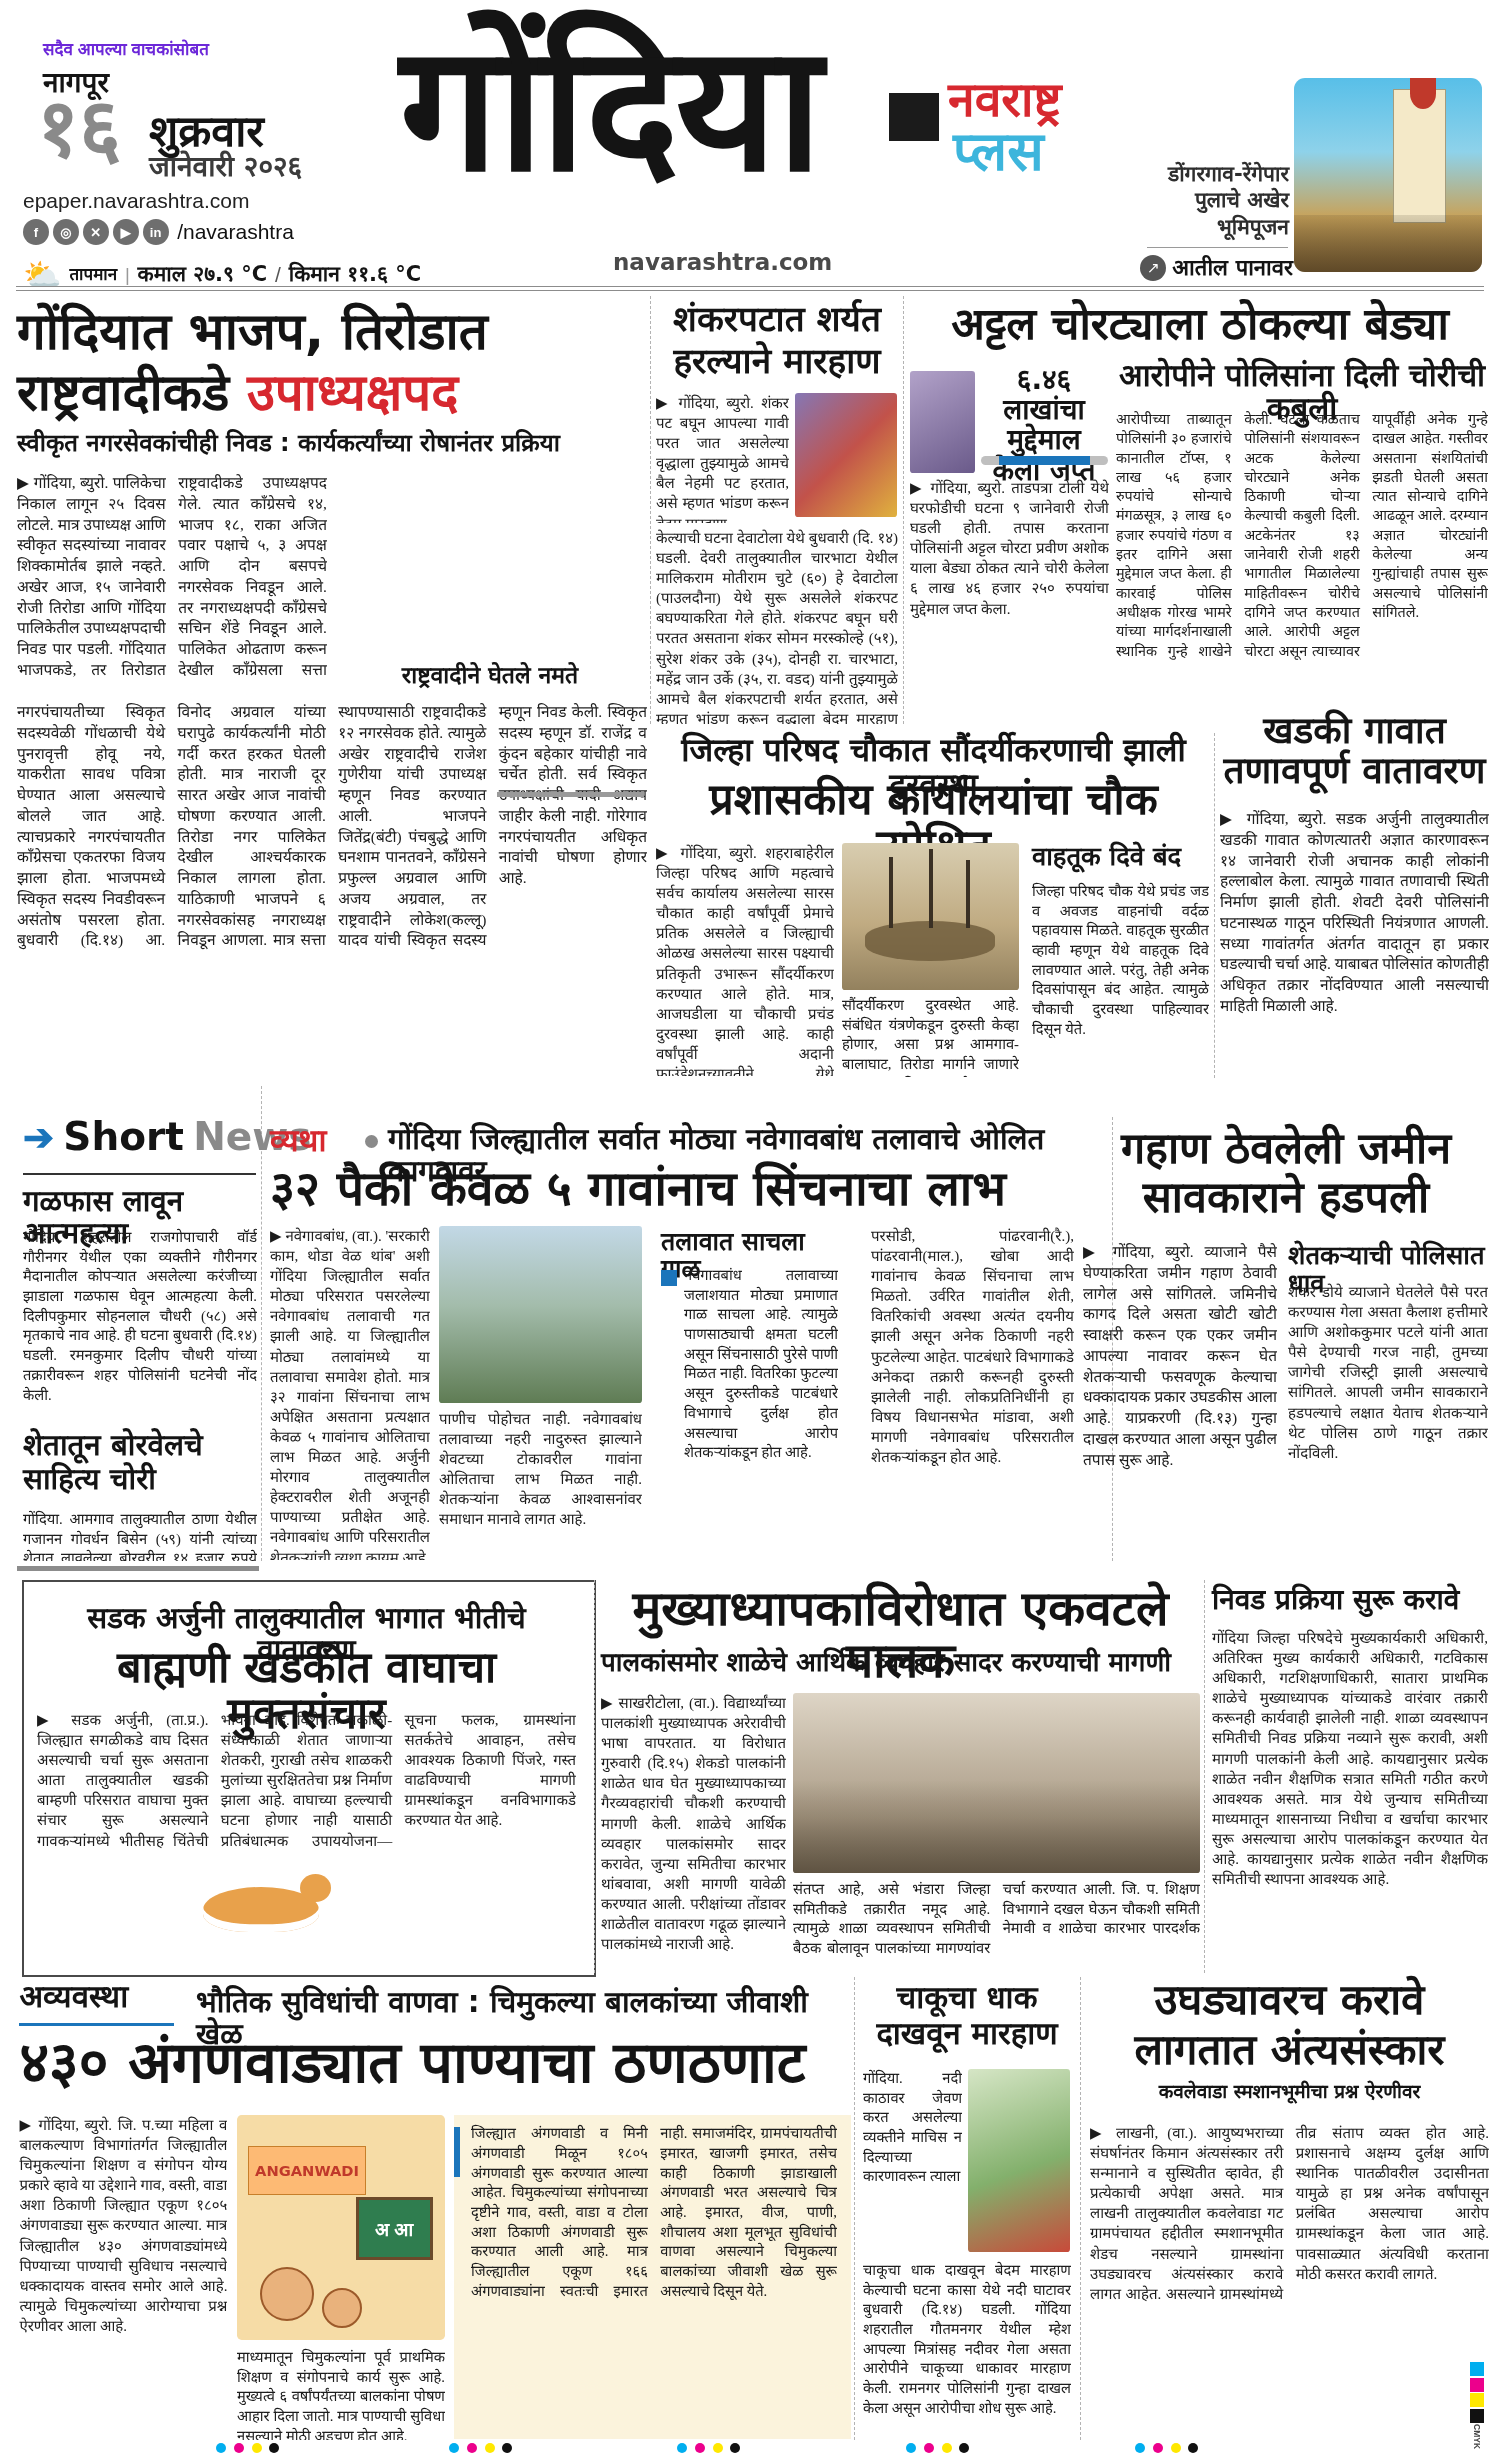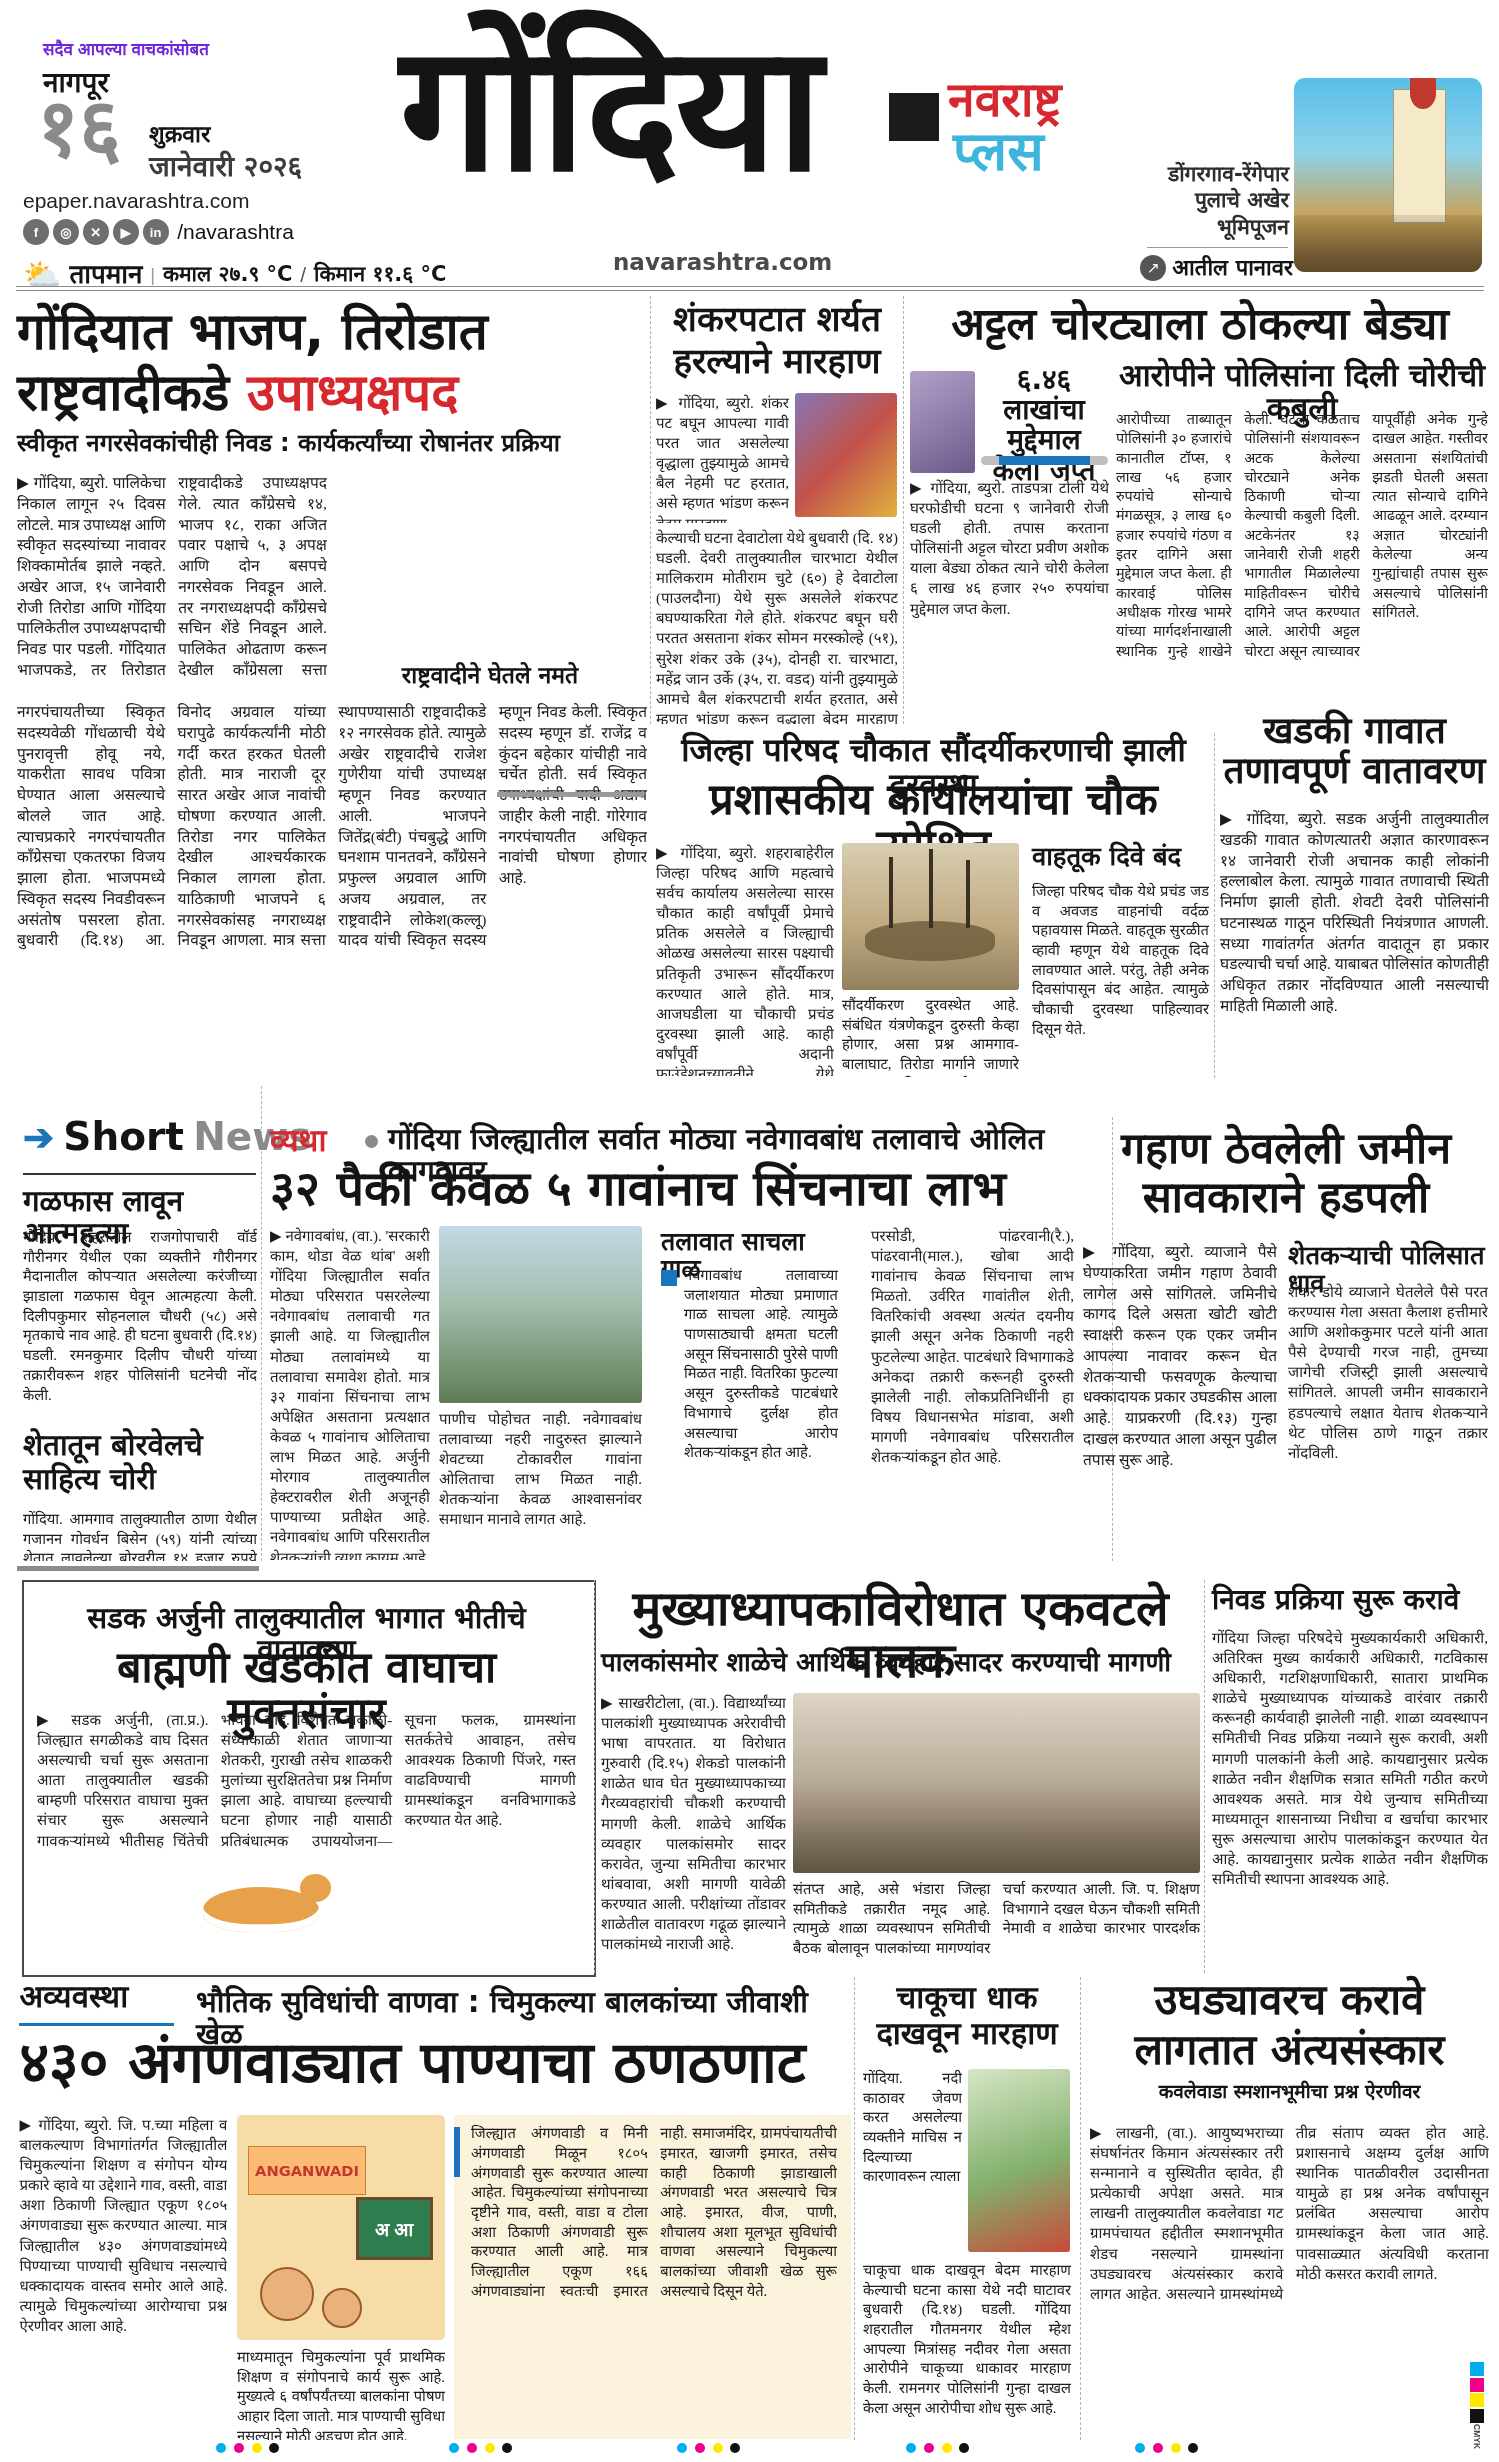--- a/index.html
+++ b/index.html
@@ -32,36 +32,36 @@
        align-items:center;justify-content:center;font-weight:700;font-size:13px;margin-right:3.9px}
   .red{color:#d7282f}
   .graybar{background:#8c8c8c}
 </style>
 </head>
 <body>
 
 <div class="abs" style="left:43px;top:37px;font-size:17px;font-weight:700;color:#6d28d9">सदैव आपल्या वाचकांसोबत</div>
 <div class="abs hd" style="left:43px;top:68px;font-size:28px">नागपूर</div>
 <div class="abs hd" style="left:37px;top:85px;font-size:81px;color:#8a8a8a">१६</div>
-<div class="abs hd" style="left:149px;top:122px;font-size:23px">शुक्रवार</div>
+<div class="abs hd" style="left:149px;top:108px;font-size:43px">शुक्रवार</div>
 <div class="abs hd" style="left:149px;top:152px;font-size:28px;color:#3c3c3c">जानेवारी २०२६</div>
 <div class="abs" style="left:23px;top:189px;font-size:21px;color:#222">epaper.navarashtra.com</div>
 
 <div class="abs" style="left:23px;top:219px;display:flex;align-items:center">
   <span class="soc">f</span>
   <span class="soc">◎</span>
   <span class="soc">✕</span>
   <span class="soc">▶</span>
   <span class="soc">in</span>
   <span style="font-size:21px;margin-left:4.7px">/navarashtra</span>
 </div>
 
 <div class="abs" style="left:23px;top:256px;display:flex;align-items:center;gap:7.8px">
   <span style="font-size:31px;color:#6e6e6e">⛅</span>
-  <span class="hd" style="font-size:26px">तापमान</span>
+  <span class="hd" style="font-size:17px">तापमान</span>
   <span style="color:#999;font-size:18.6px">|</span>
   <span class="hd" style="font-size:21px">कमाल २७.९ °C</span>
   <span style="font-size:21px;color:#555">/</span>
   <span class="hd" style="font-size:21px">किमान ११.६ °C</span>
 </div>
 
 <div class="abs hd" style="left:326px;top:14px;width:567px;font-size:175px;letter-spacing:-3.1px;text-align:center">गोंदिया</div>
 <div class="abs hd" style="left:613px;top:250px;width:217px;font-size:23px;color:#4a4a4a;background:#fff">navarashtra.com</div>
 
 <div class="abs" style="left:889px;top:93px;width:50px;height:48px;background:#1b1b1b"></div>

